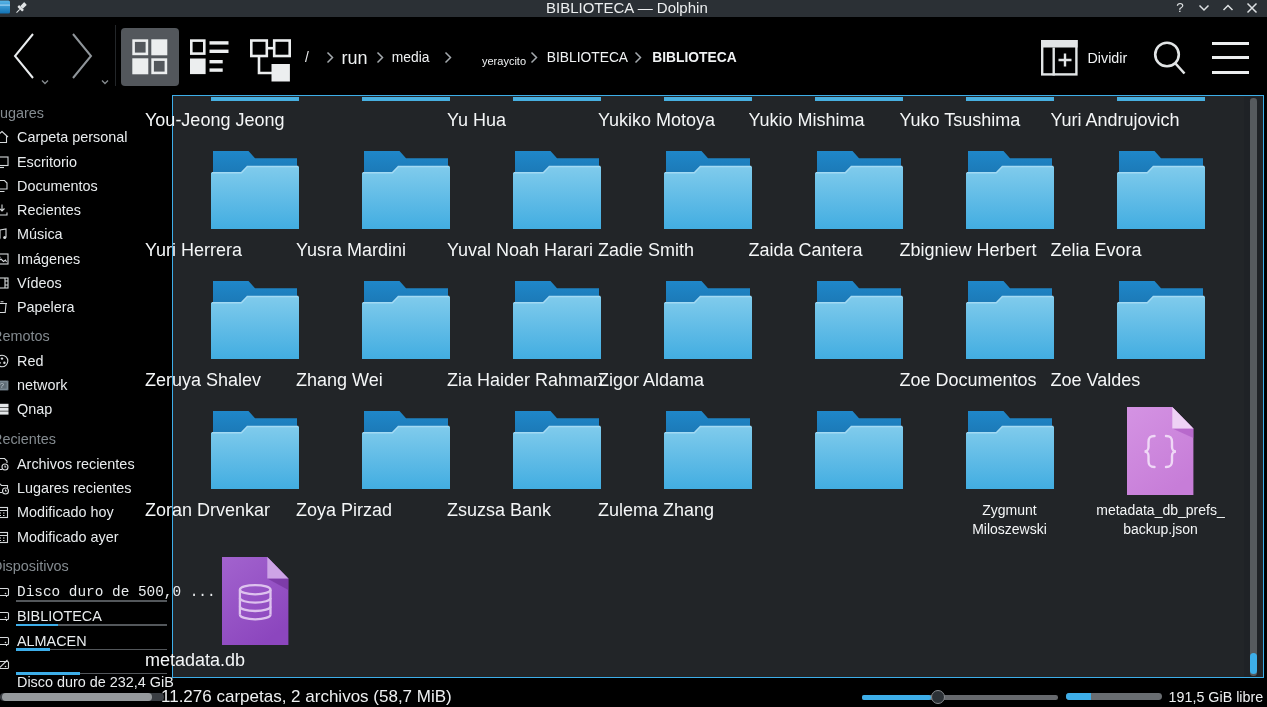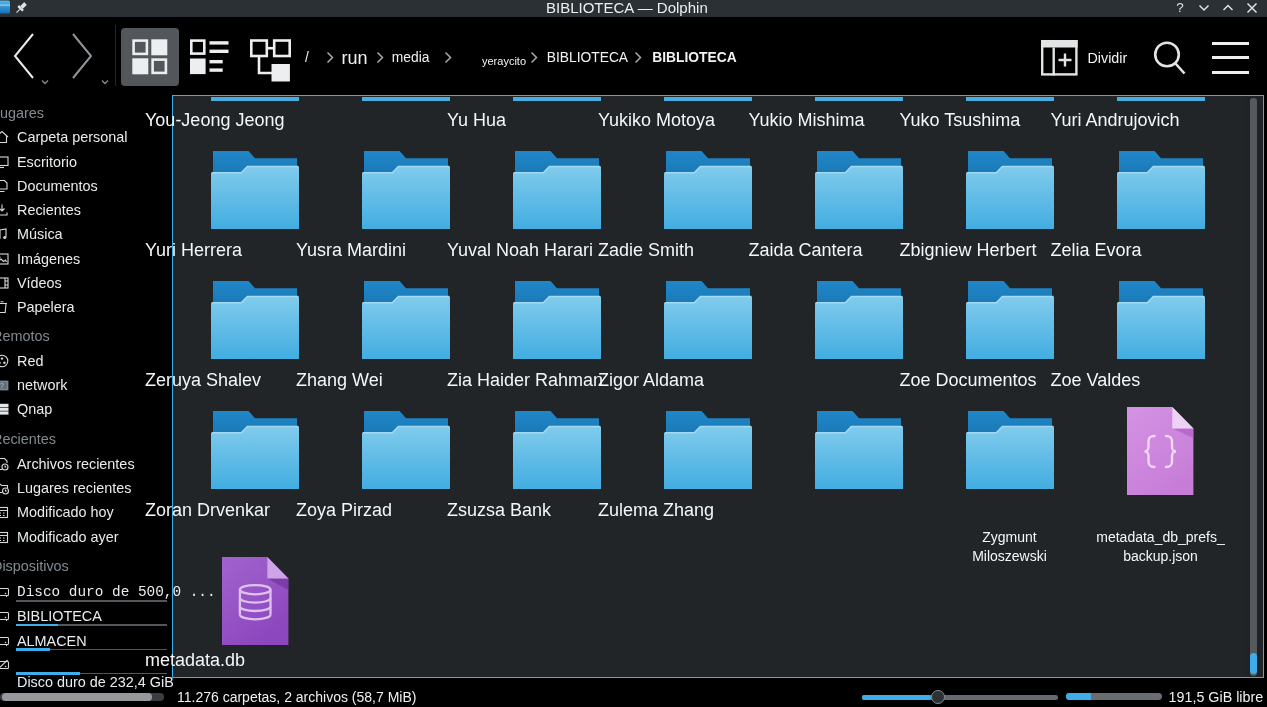--- a/index.html
+++ b/index.html
@@ -1,18 +1,18 @@
 <!DOCTYPE html>
 <html><head><meta charset="utf-8"><style>
 html,body{margin:0;padding:0;background:#2c3136;}
 #w{position:relative;width:1267px;height:707px;overflow:hidden;
    font-family:"Liberation Sans",sans-serif;background:#000000;color:#eff1f2;}
 .abs{position:absolute;}
 .lbl{position:absolute;text-align:left;font-size:18px;line-height:19px;color:#f4f6f7;white-space:nowrap;}
-.lbl2{position:absolute;text-align:center;font-size:14px;line-height:19px;color:#f4f6f7;margin-top:27px;}
+.lbl2{position:absolute;text-align:center;font-size:14px;line-height:19px;color:#f4f6f7;}
 .sitem{position:absolute;left:17px;font-size:14.4px;line-height:18px;color:#e9ecee;white-space:nowrap;}
 .shead{position:absolute;left:-8px;font-size:14.4px;line-height:18px;color:#848b90;white-space:nowrap;}
 .sicon{position:absolute;left:-6px;width:16px;height:16px;}
 </style></head><body>
 <div id="w">
 
 <div class="abs" style="left:0;top:0;width:1267px;height:17px;background:#2b3035;"></div>
 <svg class="abs" style="left:0;top:0;" width="10" height="15" viewBox="0 0 10 15">
 <defs>
         <linearGradient id="ti" x1="0" y1="0" x2="0" y2="1">
@@ -381,19 +381,19 @@
 <svg class="sicon" style="top:656.5px;" viewBox="0 0 16 16">
       <rect x="1.5" y="4.5" width="13" height="7" rx="1" stroke="#d6d9db" stroke-width="1.1" fill="none"></rect>
       <circle cx="11.5" cy="9.5" r="0.8" fill="#d6d9db"></circle>
       <path d="M2.5 13.5 L13.5 3" stroke="#d6d9db" stroke-width="1.1"></path>
     </svg>
 <div class="sitem" style="top:636px;margin-top:37px;">Disco duro de 232,4 GiB</div>
 <div class="abs" style="left:16px;top:672.7px;width:151px;height:1.4px;background:#53575b;"></div>
 <div class="abs" style="left:16px;top:672.1px;width:63.5px;height:2.5px;background:#3daee9;"></div>
 <div class="abs" style="left:0px;top:693.2px;width:164px;height:7.6px;background:#3a3e43;border-radius:3.8px;"></div>
 <div class="abs" style="left:2px;top:693.2px;width:150px;height:7.6px;background:#95999c;border-radius:3.8px;"></div>
-<div class="abs" style="left:177px;top:689px;font-size:14px;line-height:16px;color:#eef0f1;">11.276 carpetas, 2 archivos (58,7 MiB)</div>
+<div class="abs" style="left:161px;top:689px;font-size:17px;line-height:16px;color:#eef0f1;">11.276 carpetas, 2 archivos (58,7 MiB)</div>
 <div class="abs" style="left:862px;top:695.3px;width:195.5px;height:4.4px;background:#66696d;border-radius:2.2px;"></div>
 <div class="abs" style="left:862px;top:695.3px;width:69px;height:4.4px;background:#3daee9;border-radius:2.2px;"></div>
 <div class="abs" style="left:930.5px;top:690.4px;width:14px;height:14px;background:#2c3136;border:1.6px solid #85898d;border-radius:50%;box-sizing:border-box;"></div>
 <div class="abs" style="left:1065.8px;top:692.8px;width:96px;height:6.8px;background:#696d71;border-radius:3.4px;"></div>
 <div class="abs" style="left:1065.8px;top:692.8px;width:25px;height:6.8px;background:#3daee9;border-radius:3.4px 0 0 3.4px;"></div>
 <div class="abs" style="left:1168.6px;top:689px;font-size:14.3px;line-height:16px;color:#eef0f1;">191,5 GiB libre</div>
 </div>
 </body></html>

